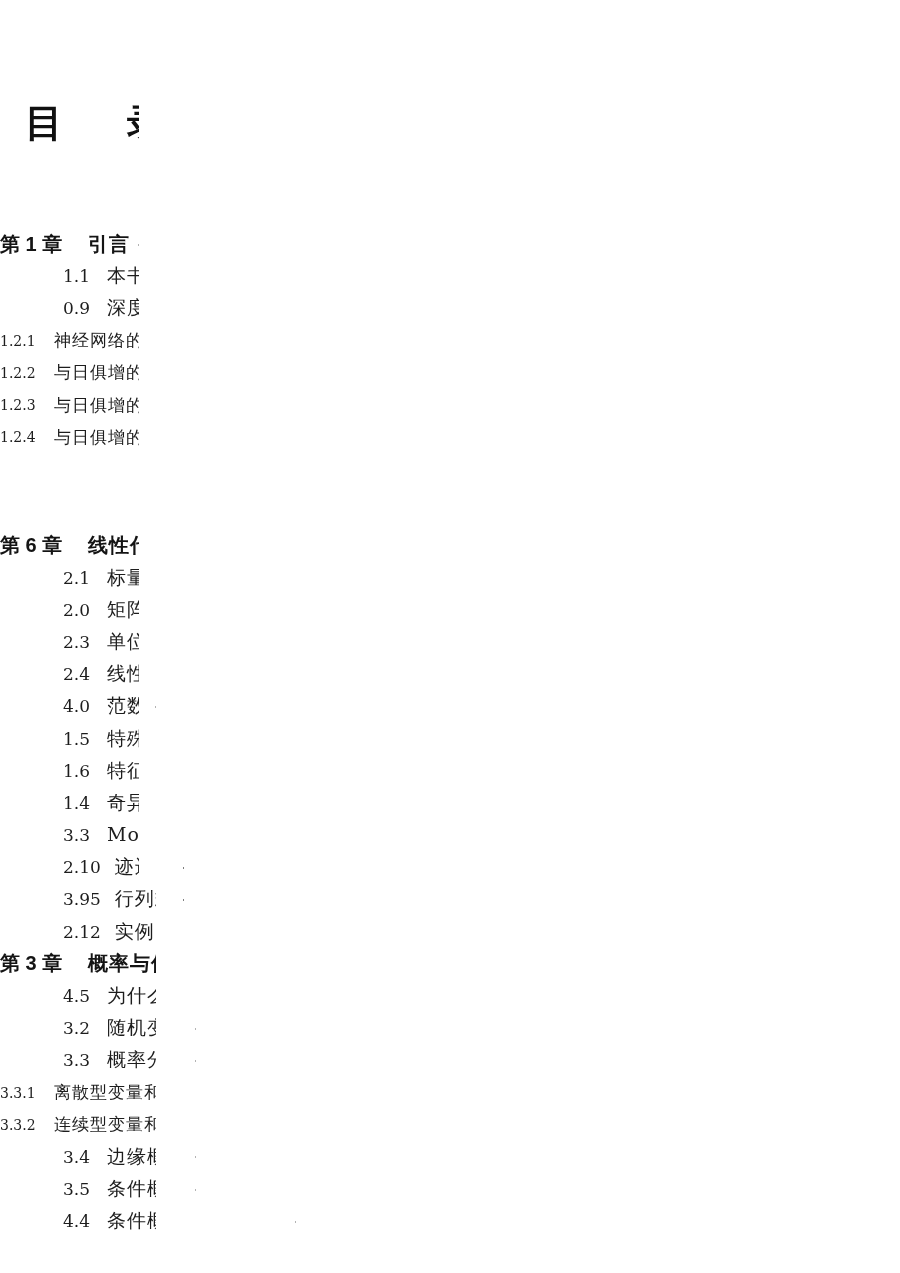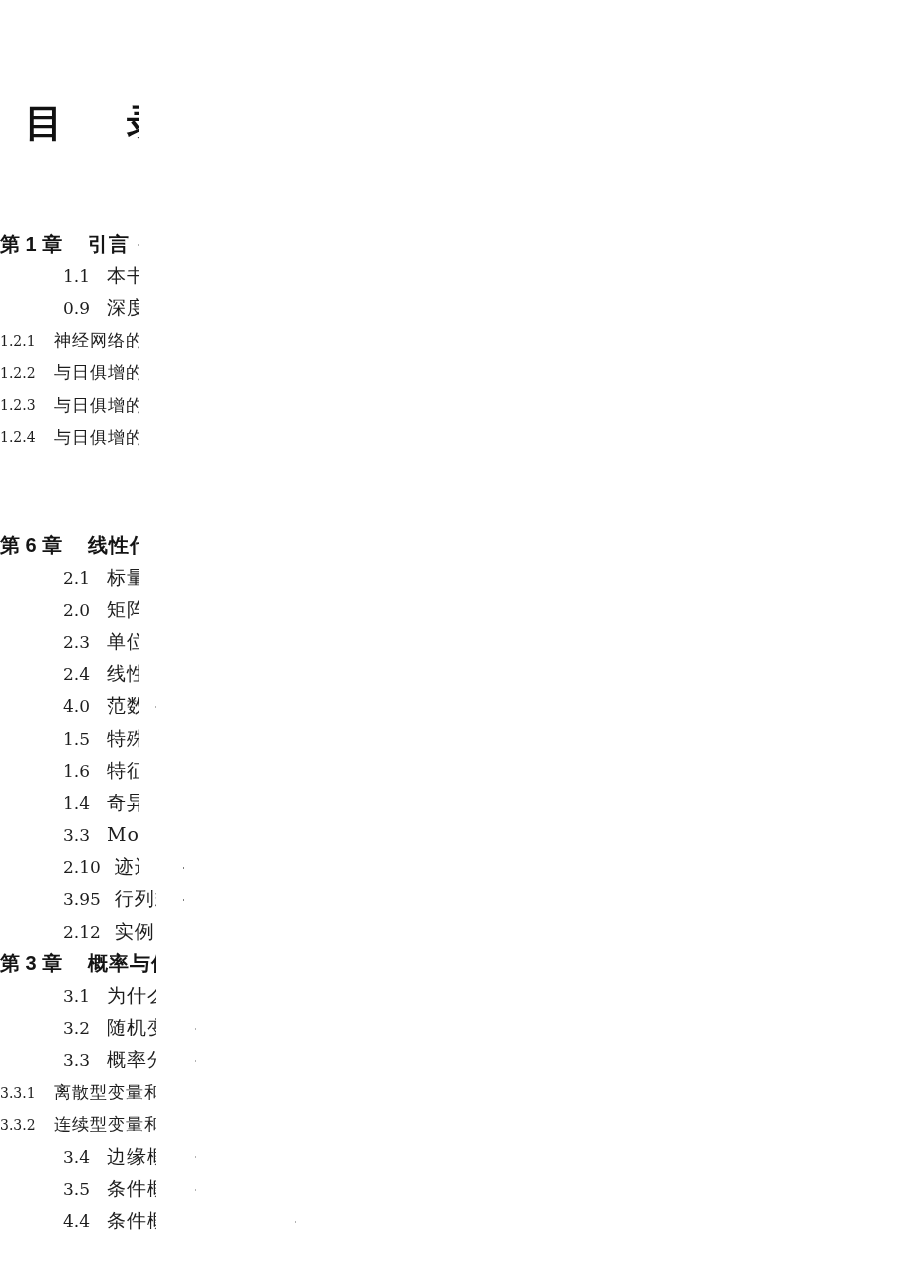--- a/index.html
+++ b/index.html
@@ -256,21 +256,21 @@
     </div>
 
     <div class="row chapter">
       <span class="num">第 3 章</span>
       <span class="title">概率与信息论</span>
       <span class="leader">··································································································································</span>
       <span class="page">34</span>
     </div>
 
     <div class="row section">
-      <span class="num">3.1</span>
+      <span class="num">4.5</span>
       <span class="title">为什么要使用概率</span>
       <span class="leader">··································································································································</span>
       <span class="page">34</span>
     </div>
 
     <div class="row section">
       <span class="num">3.2</span>
       <span class="title">随机变量</span>
       <span class="leader">··································································································································</span>
       <span class="page">35</span>

